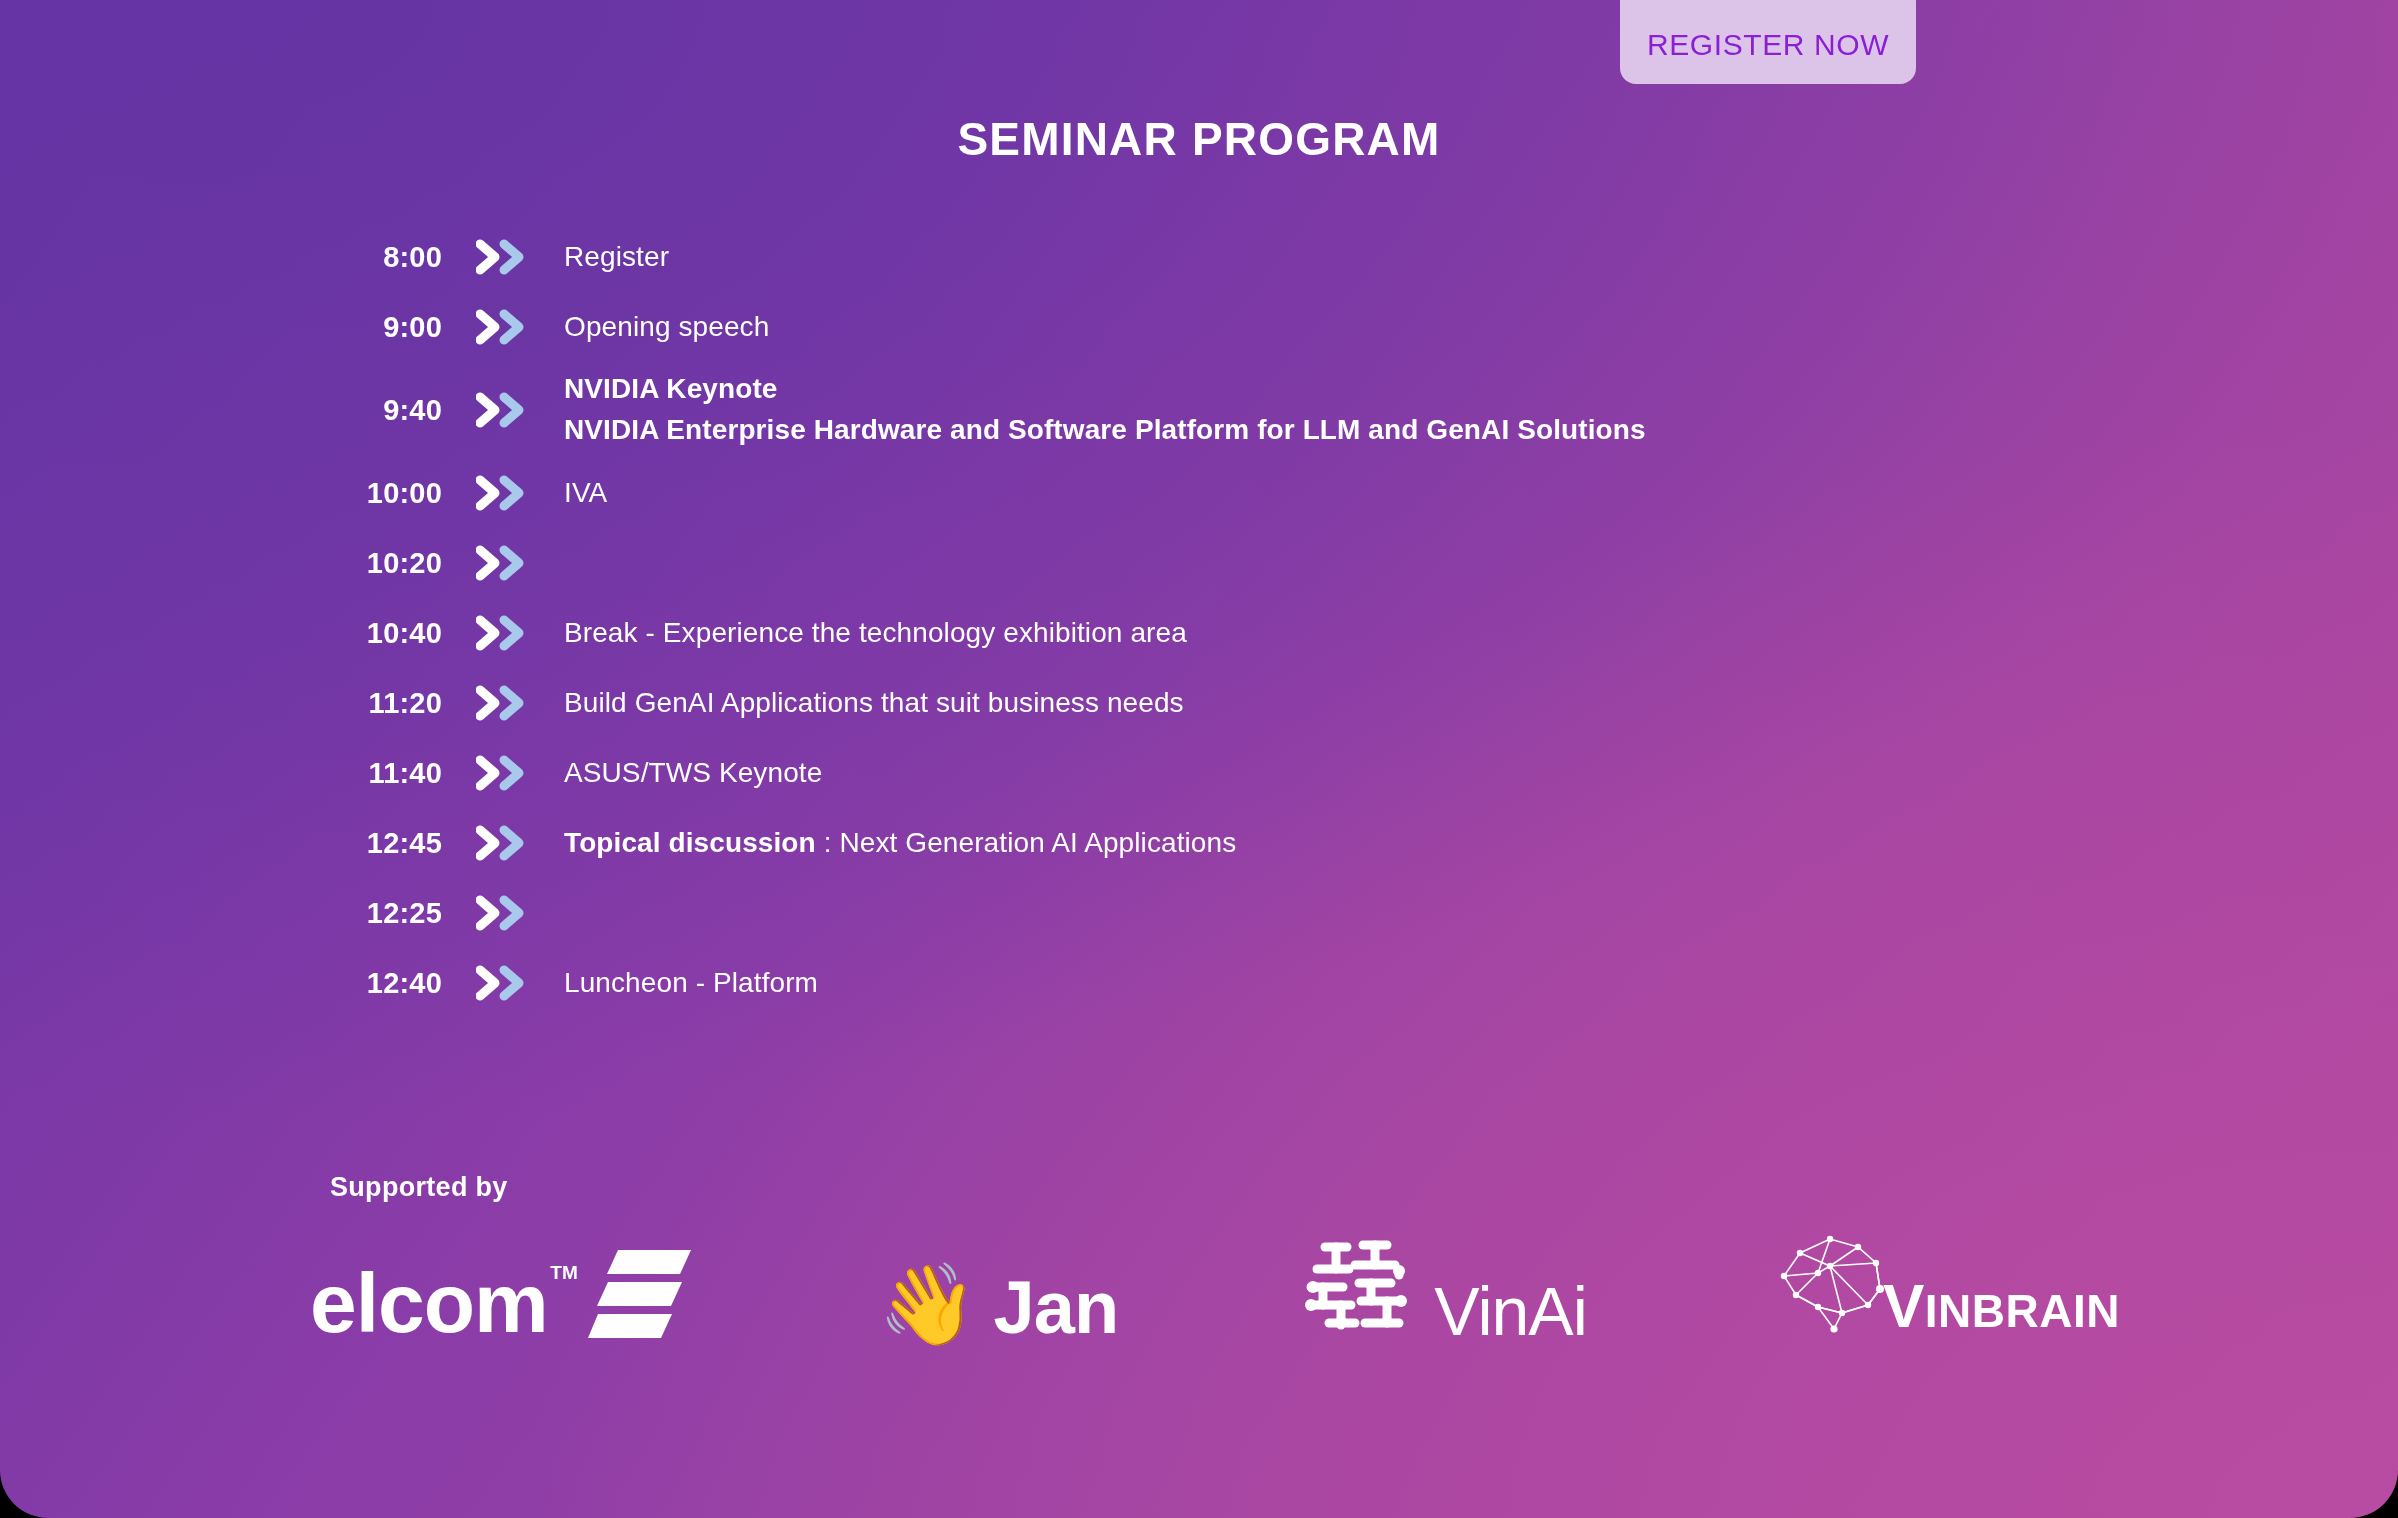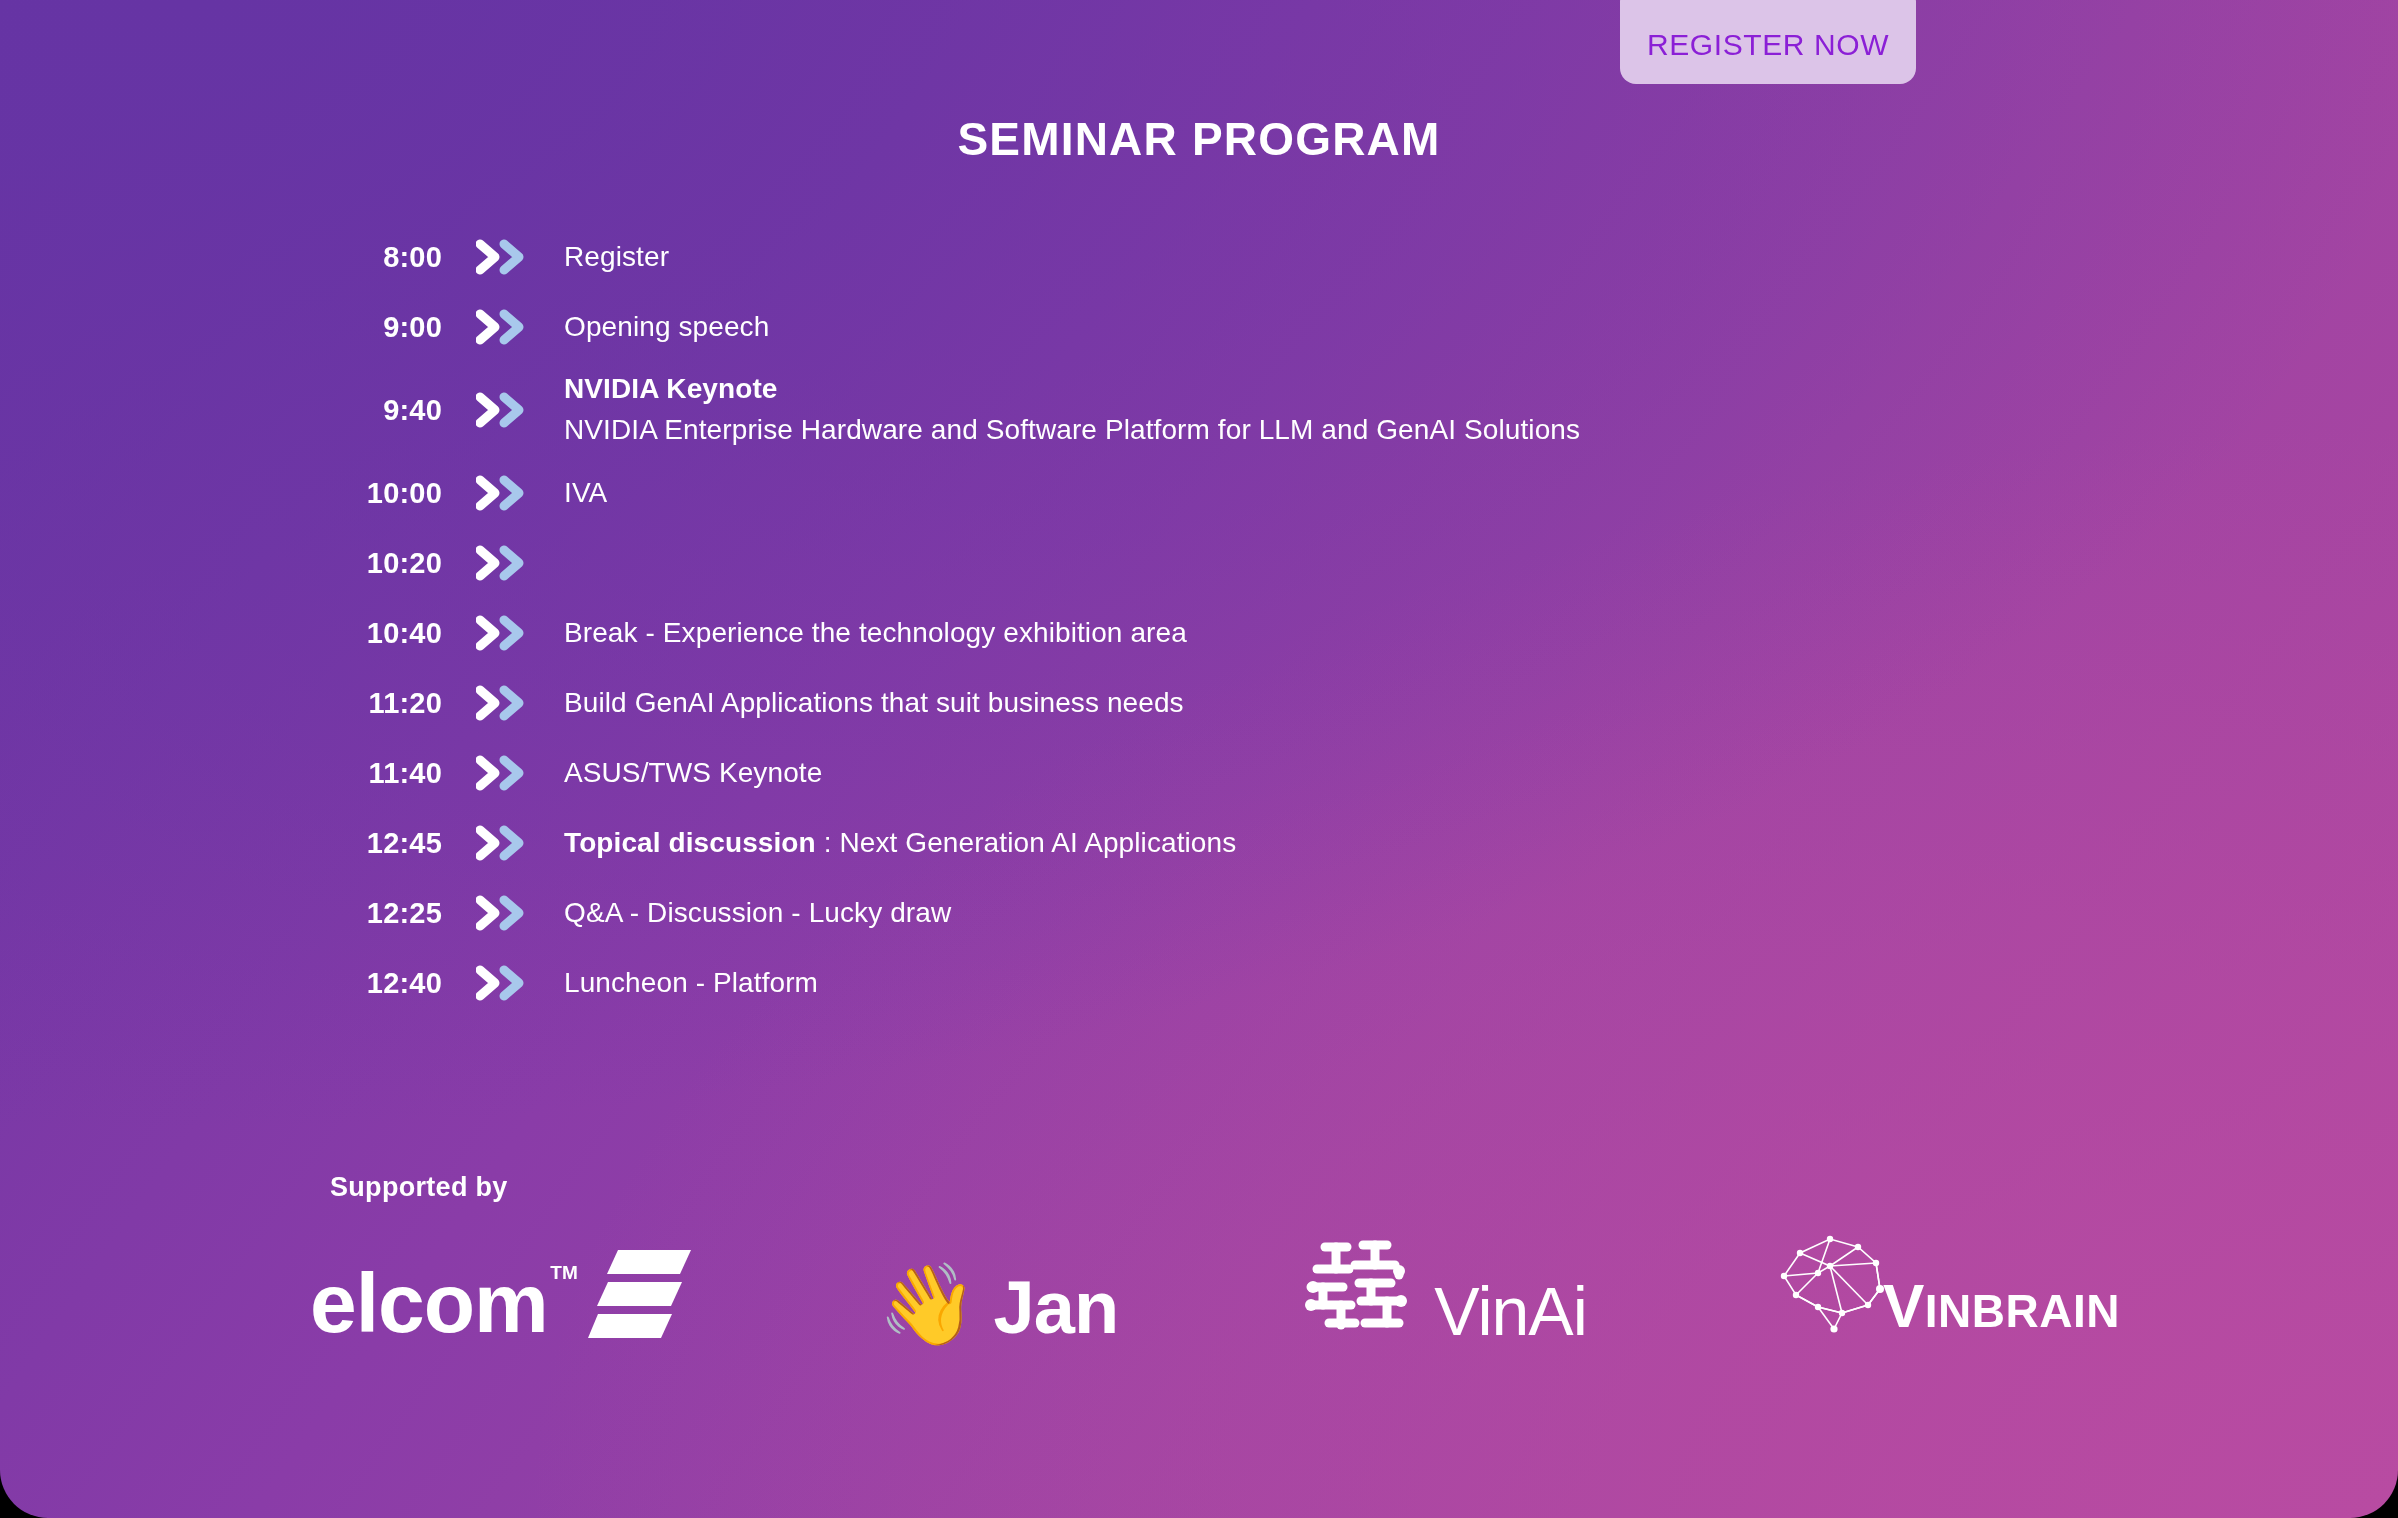--- a/index.html
+++ b/index.html
@@ -100,21 +100,21 @@
 
   .sched-text {
     color: #FFFFFF;
     font-size: 28px;
     font-weight: 400;
     line-height: 1.45;
     letter-spacing: 0.1px;
   }
   .sched-text .strong { font-weight: 700; }
   .sched-text .line-title { font-weight: 700; display: block; }
-  .sched-text .line-sub { font-weight: 400; display: block; text-align: center; }
+  .sched-text .line-sub { font-weight: 700; display: block; text-align: center; }
 
   
   #supported-by-label {
     position: absolute;
     left: 330px;
     top: 1172px;
     color: #FFFFFF;
     font-size: 27px;
     font-weight: 700;
     letter-spacing: 0.3px;
@@ -301,21 +301,20 @@
     </div>
 
     <div class="sched-row">
       <div class="sched-time">12:25</div>
       <span class="chev">
         <svg width="60" height="40" viewBox="0 0 60 40">
           <path d="M4 7 L19 20 L4 33" fill="none" stroke="#FFFFFF" stroke-width="9" stroke-linecap="round" stroke-linejoin="round"></path>
           <path d="M28 7 L43 20 L28 33" fill="none" stroke="#A8C8EC" stroke-width="9" stroke-linecap="round" stroke-linejoin="round"></path>
         </svg>
       </span>
-      <div class="sched-text">Q&amp;A - Discussion - Lucky draw</div>
     </div>
 
     <div class="sched-row">
       <div class="sched-time">12:40</div>
       <span class="chev">
         <svg width="60" height="40" viewBox="0 0 60 40">
           <path d="M4 7 L19 20 L4 33" fill="none" stroke="#FFFFFF" stroke-width="9" stroke-linecap="round" stroke-linejoin="round"></path>
           <path d="M28 7 L43 20 L28 33" fill="none" stroke="#A8C8EC" stroke-width="9" stroke-linecap="round" stroke-linejoin="round"></path>
         </svg>
       </span>

